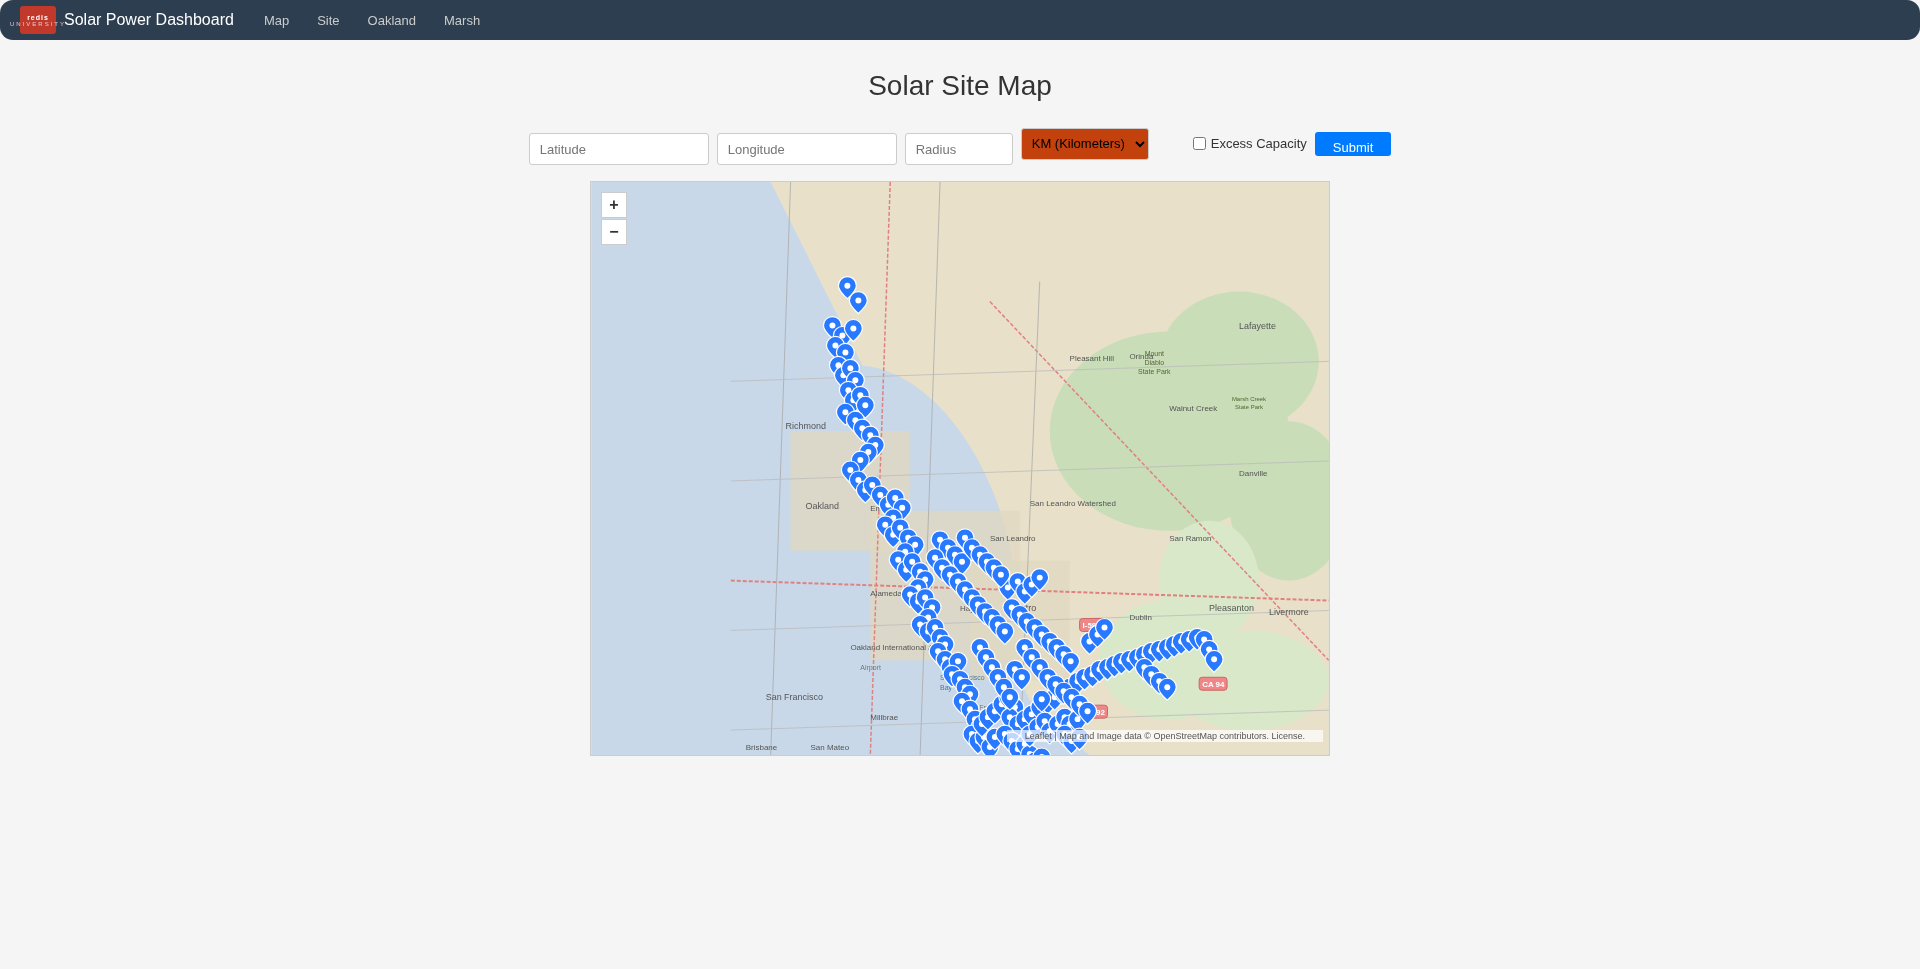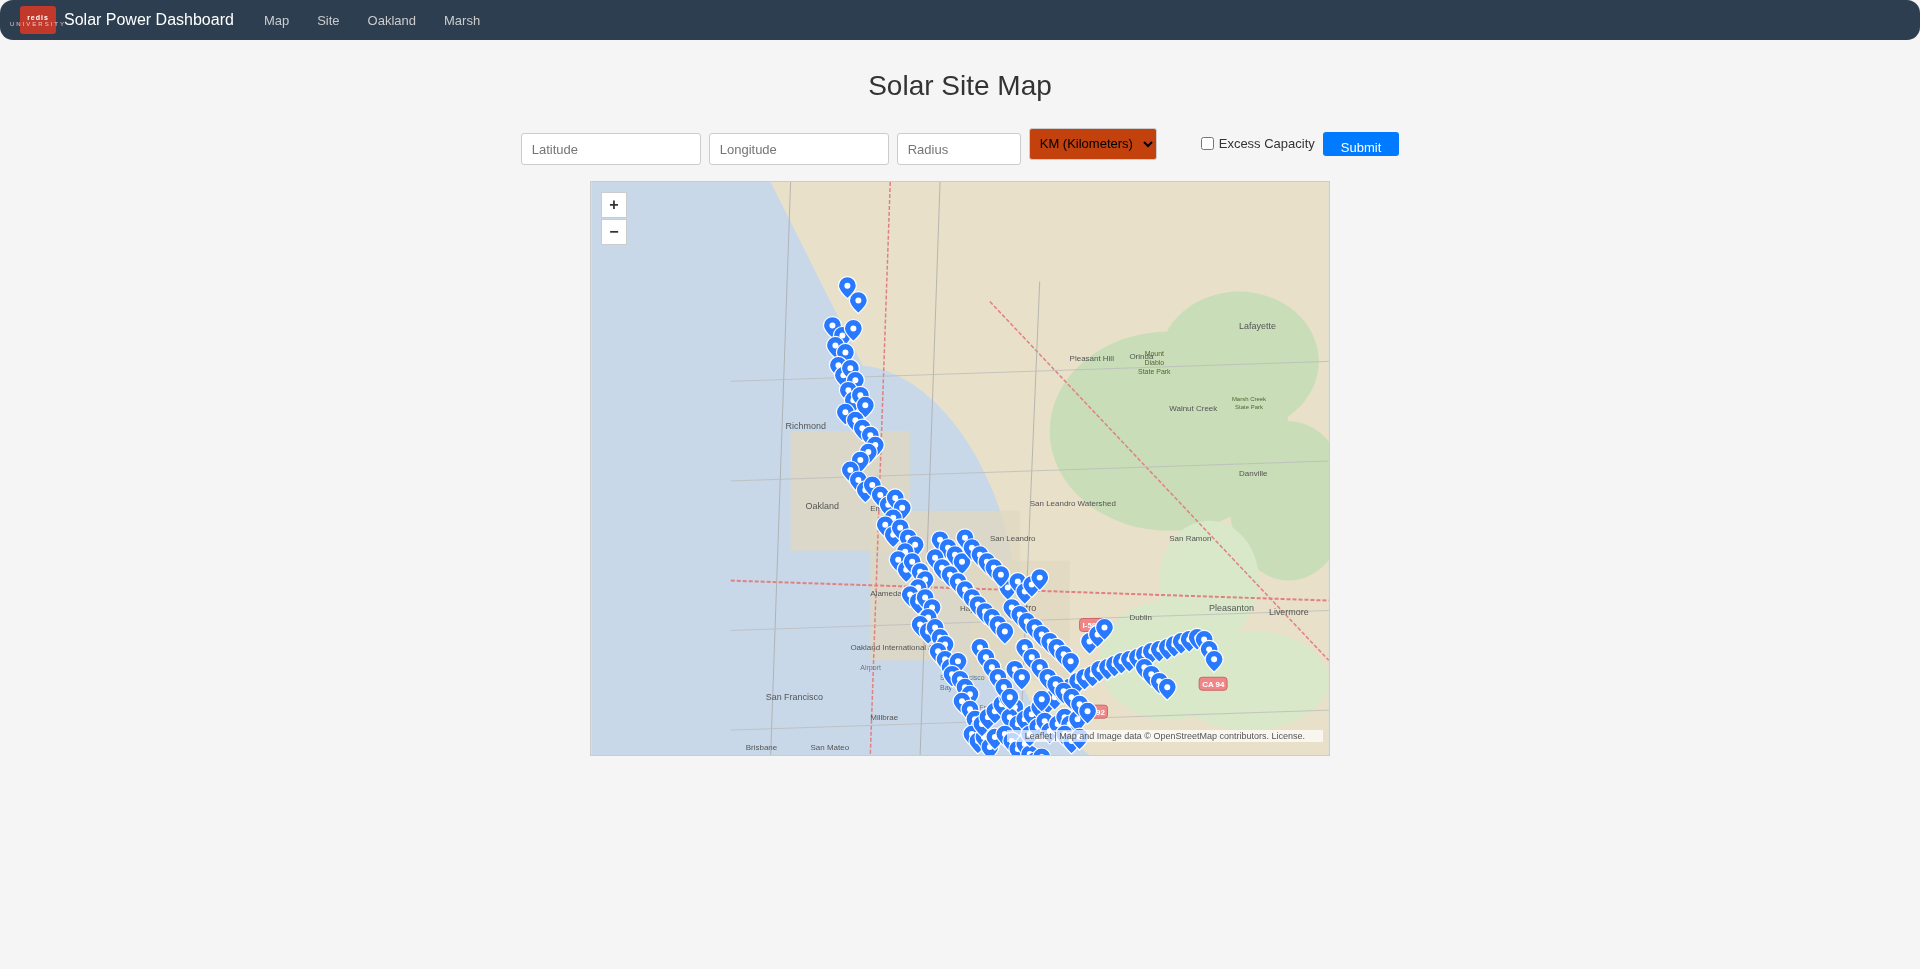--- a/index.html
+++ b/index.html
@@ -86,21 +86,21 @@
       height: 32px;
       padding: 0 10px;
       border: 1px solid #ccc;
       border-radius: 3px;
       font-size: 13px;
       color: #999;
       width: 180px;
       margin-top: 11px;
     }
     .search-input.radius-input {
-      width: 124px;
+      width: 108px;
     }
     .unit-select {
       height: 32px;
       padding: 0 6px;
       border: 1px solid #ccc;
       border-radius: 3px;
       font-size: 13px;
       background: #c2410c;
       cursor: pointer;
     }

